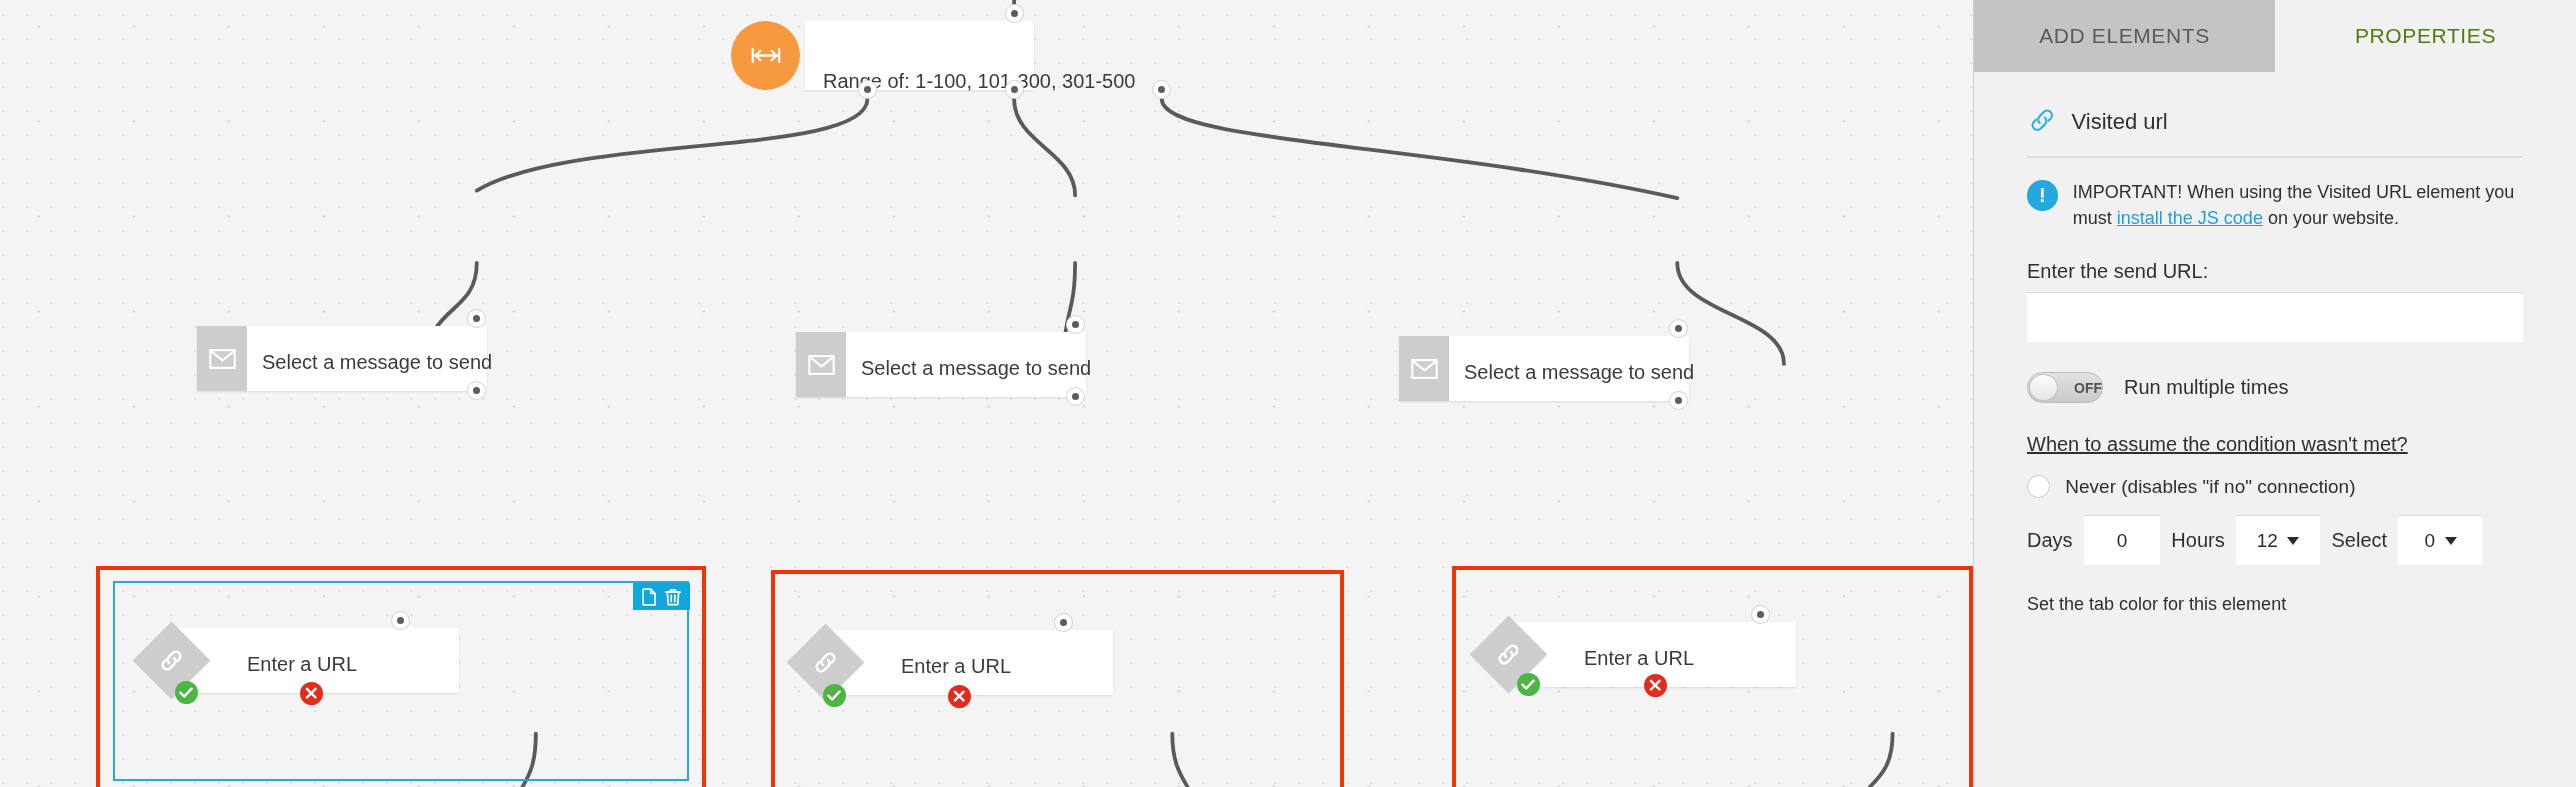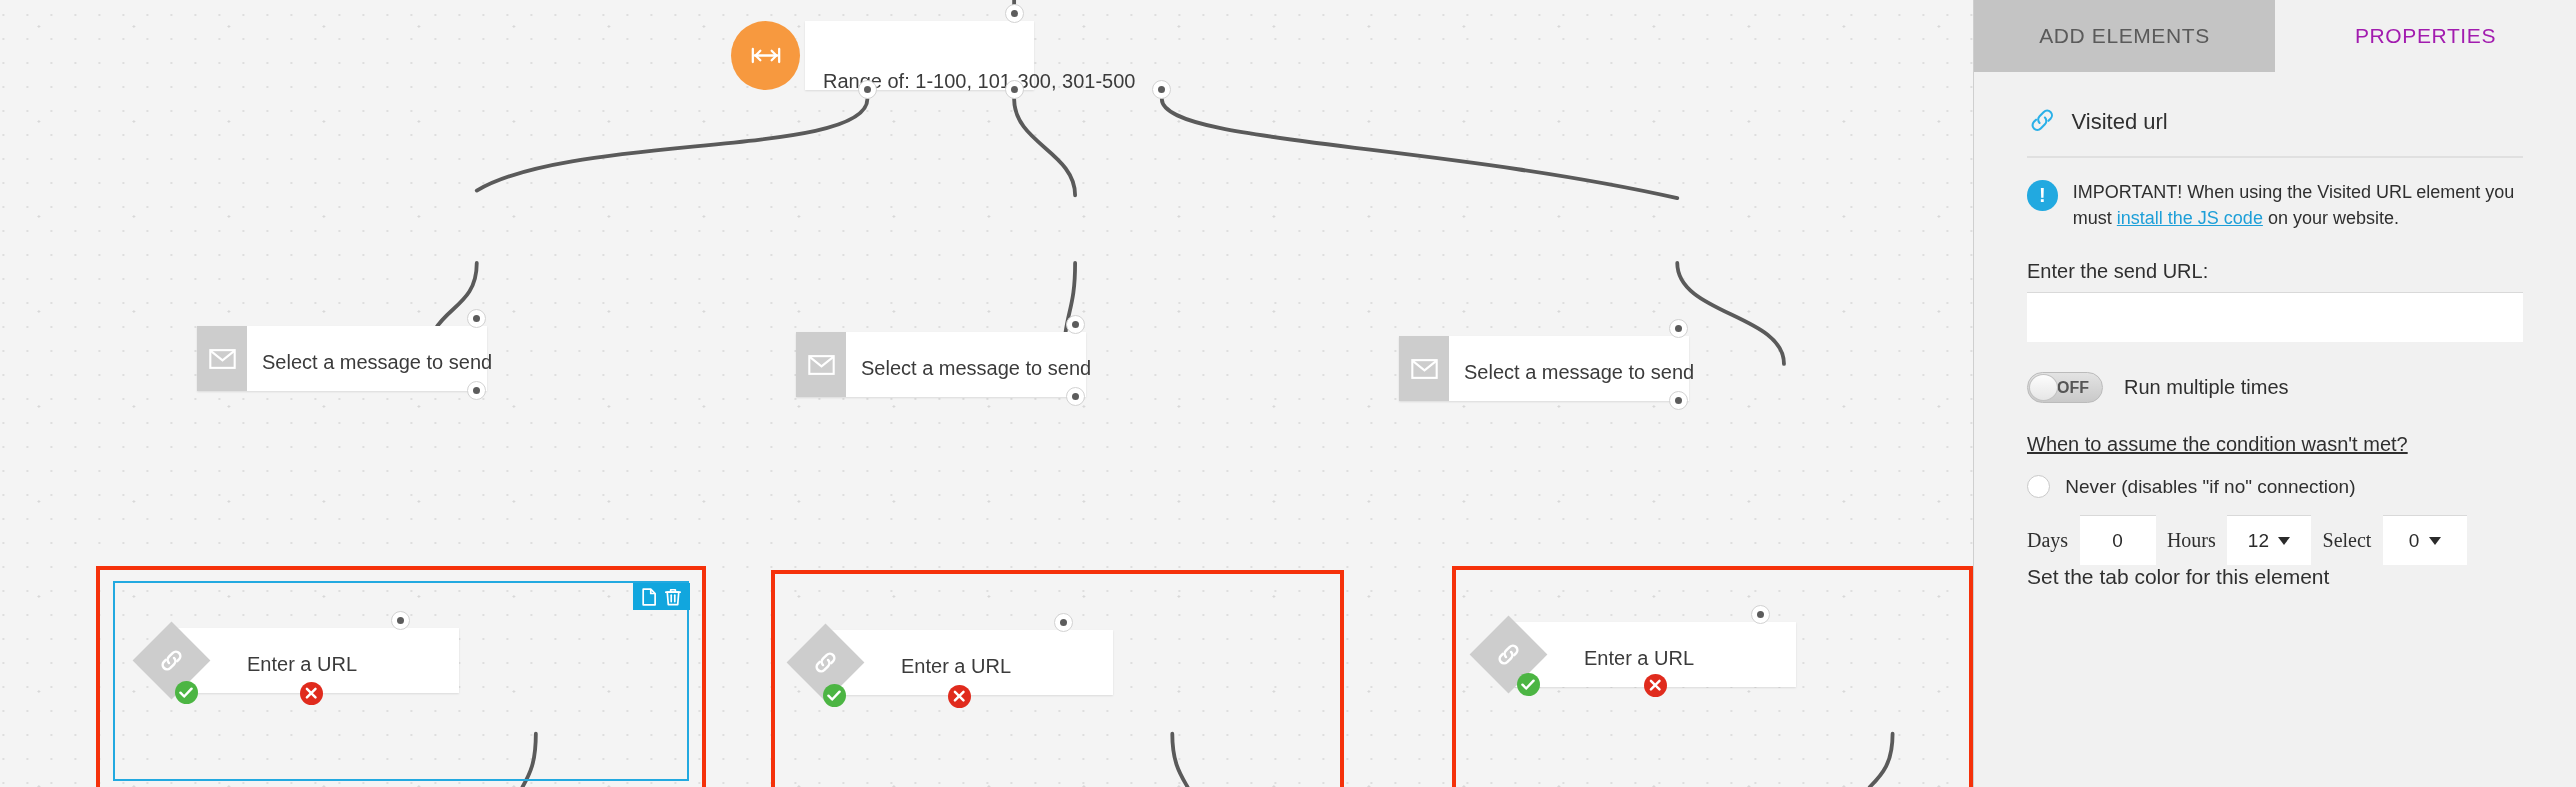--- a/index.html
+++ b/index.html
@@ -126,21 +126,21 @@
     left: 1973px; top: 0;
     width: 603px; height: 787px;
     background: #f1f1f1;
     border-left: 1.9px solid #cfcfcf;
   }
   .tabs { display: flex; height: 72px; }
   .tab {
     flex: 1;
     display: flex; align-items: center; justify-content: center;
     font-size: 21px; letter-spacing: 0.6px;
-    color: #a21caf;
+    color: #4d7c0f;
     cursor: pointer;
   }
   .tab.active { background: #c4c4c4; color: #5a5a5a; }
 
   .panel-inner { padding: 0 53px 0 53px; }
 
   .elem-head {
     display: flex; align-items: center; gap: 14px;
     height: 69px;
     margin-top: 15.3px;
@@ -182,41 +182,41 @@
     border: 1px solid #bbbbbb;
     display: flex; align-items: center; justify-content: flex-end;
     cursor: pointer;
   }
   .toggle .knob {
     position: absolute; left: 1px; top: 1px;
     width: 29px; height: 27px; border-radius: 50%;
     background: linear-gradient(#fdfdfd, #e6e6e6);
     border: 1px solid #c2c2c2;
   }
-  .toggle .state { font-size: 16px; font-weight: bold; color: #555; padding-right: 13px; }
+  .toggle .state { font-size: 14px; font-weight: bold; color: #555; padding-right: 0; }
   .toggle-label { font-size: 20px; color: #2f2f2f; }
 
   .question { font-size: 20px; color: #2f2f2f; margin-top: 30.5px; text-decoration: underline; }
 
   .radio-row { display: flex; align-items: center; gap: 15.3px; margin-top: 19px; }
   .radio {
     width: 23px; height: 23px; border-radius: 50%;
     background: #fff; border: 1.9px solid #c9c9c9;
     display: flex; align-items: center; justify-content: center;
     cursor: pointer; flex: 0 0 auto;
   }
   .radio.checked { border-color: #22a9e0; }
   .radio.checked::after {
     content: ""; width: 11.4px; height: 11.4px; border-radius: 50%;
     background: #22a9e0;
   }
   .radio-label { font-size: 19px; color: #2f2f2f; }
 
   .time-row { display: flex; align-items: center; gap: 11.4px; margin-top: 17px; }
-  .time-row .tlabel { font-size: 20px; color: #2f2f2f; font-family: Liberation Serif, serif; }
+  .time-row .tlabel { font-size: 20px; color: #2f2f2f; }
   .num-box {
     width: 76px; height: 50px;
     background: #fff;
     border: none; border-top: 1px solid #d9d9d9;
     font-family: "Liberation Sans", sans-serif;
     font-size: 19px; color: #2b2b2b;
     text-align: center;
     outline: none;
   }
   .sel-box {
@@ -228,21 +228,21 @@
     gap: 9.5px;
     font-size: 19px; color: #2b2b2b;
     cursor: pointer;
   }
   .caret {
     width: 0; height: 0;
     border-left: 6.7px solid transparent;
     border-right: 6.7px solid transparent;
     border-top: 8.6px solid #2b2b2b;
   }
-  .tabcolor-label { font-size: 21px; color: #2f2f2f; }
+  .tabcolor-label { font-size: 18px; color: #2f2f2f; margin-top: 29px; }
 </style>
 </head>
 <body>
 
 <div id="app">
 
   <div id="canvas">
 
     <svg id="edges" viewBox="0 0 2070 826">
       <g fill="none" stroke="#5a5a5a" stroke-width="4" stroke-linecap="round">

